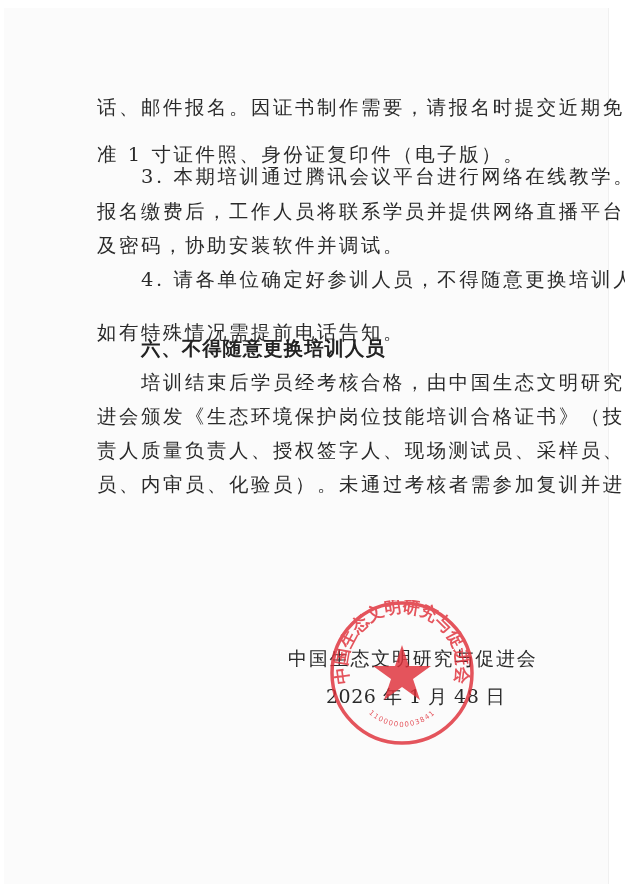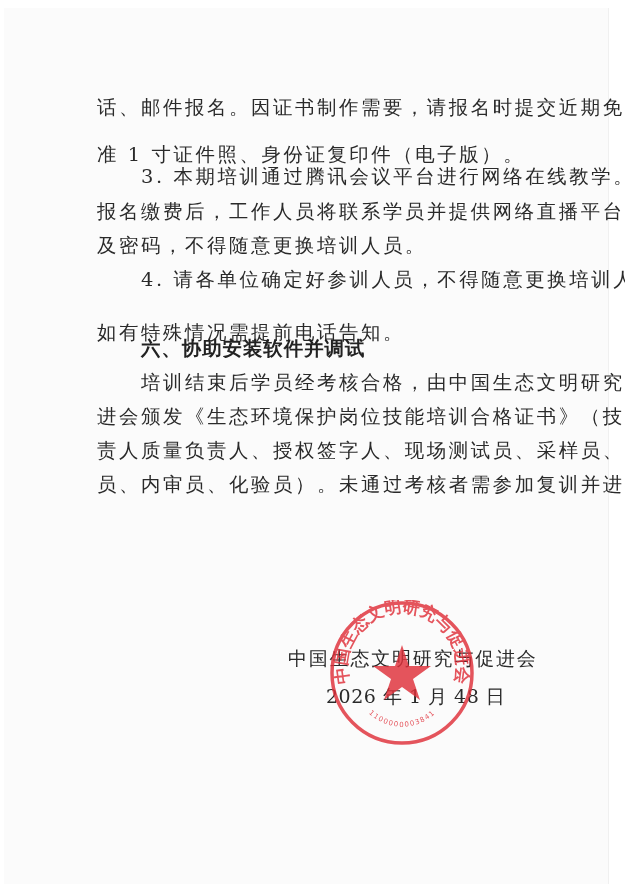--- a/index.html
+++ b/index.html
@@ -61,25 +61,25 @@
   </style>
 </head>
 <body>
 
 <div class="page">
 
   <div class="line" style="top:88px">话、邮件报名。因证书制作需要，请报名时提交近期免冠标</div>
   <div class="line" style="top:135px">准 1 寸证件照、身份证复印件（电子版）。</div>
   <div class="line indent" style="top:157px">3. 本期培训通过腾讯会议平台进行网络在线教学。学员</div>
   <div class="line" style="top:192px">报名缴费后，工作人员将联系学员并提供网络直播平台 ID</div>
-  <div class="line" style="top:226px">及密码，不得随意更换培训人员。</div>
+  <div class="line" style="top:226px">及密码，协助安装软件并调试。</div>
   <div class="line indent" style="top:260px">4. 请各单位确定好参训人员，不得随意更换培训人员，</div>
   <div class="line" style="top:313px">如有特殊情况需提前电话告知。</div>
 
-  <div class="line heading" style="top:329px">六、协助安装软件并调试</div>
+  <div class="line heading" style="top:329px">六、不得随意更换培训人员</div>
 
   <div class="line indent" style="top:363px">培训结束后学员经考核合格，由中国生态文明研究与促</div>
   <div class="line" style="top:397px">进会颁发《生态环境保护岗位技能培训合格证书》（技术负</div>
   <div class="line" style="top:431px">责人质量负责人、授权签字人、现场测试员、采样员、分析</div>
   <div class="line" style="top:465px">员、内审员、化验员）。未通过考核者需参加复训并进行补</div>
 
   <div class="signature" style="left:284px; top:638px;">中国生态文明研究与促进会</div>
   <div class="signature" style="left:322px; top:676px; letter-spacing:0.5px;">2026 年 1 月 48 日</div>
 
   <svg class="seal" viewBox="0 0 146 146">

